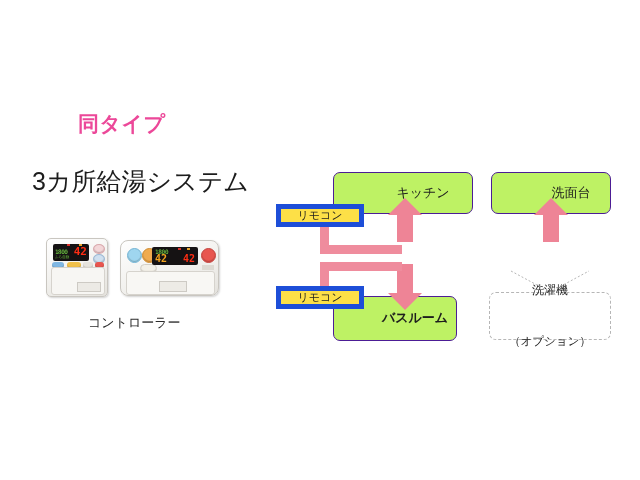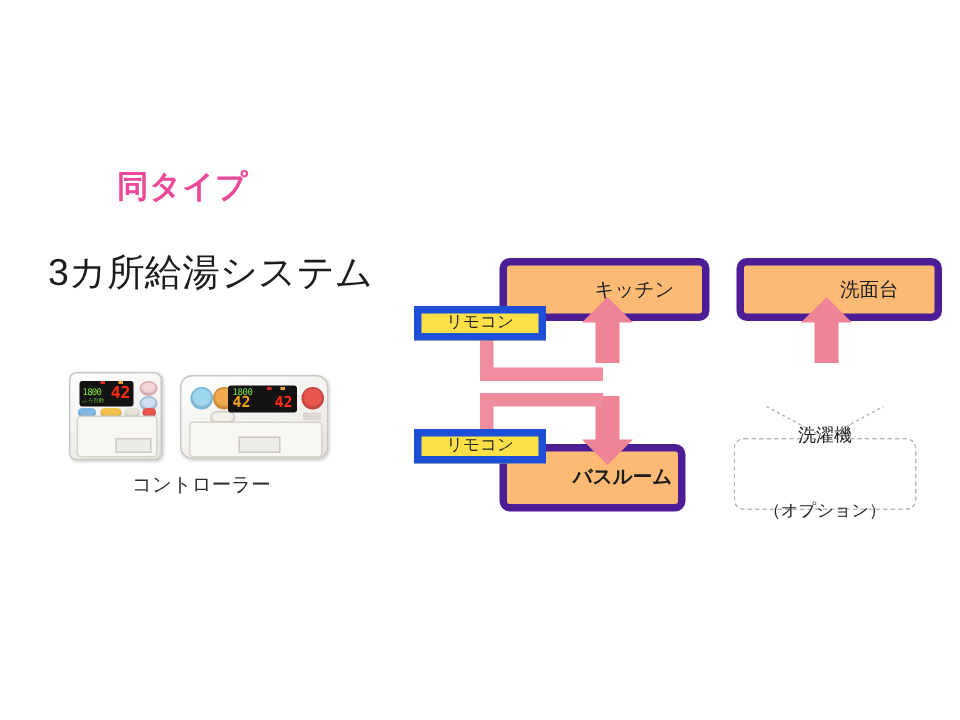--- a/index.html
+++ b/index.html
@@ -39,21 +39,21 @@
     font-size: 25px;
     font-weight: normal;
     color: #1c1c1c;
     white-space: nowrap;
   }
 
   
   .controllers {
     position: absolute;
     left: 36px;
-    top: 246px;
+    top: 236px;
     width: 220px;
     height: 62px;
   }
   .remote {
     position: absolute;
     background: linear-gradient(160deg, #fefefe 0%, #f2f1ee 55%, #e4e2dd 100%);
     border: 1px solid #c9c6c0;
     box-shadow: 1px 1px 2px rgba(0,0,0,0.18);
   }
   
@@ -250,27 +250,27 @@
     box-sizing: border-box;
     display: flex;
     align-items: center;
     justify-content: center;
     font-size: 13px;
     color: #1d1d1d;
     text-align: center;
     line-height: 1.25;
   }
   .room {
-    background: #fdba74;
-    border: 5px solid #4c1d95;
+    background: #bef264;
+    border: 1px solid #4c1d95;
     border-radius: 7px;
     padding-left: 40px;
   }
   .box-kitchen { left: 57px; top: 8px; width: 140px; height: 42px; }
-  .box-washstand { left: 215px; top: 8px; width: 137px; height: 42px; }
+  .box-washstand { left: 215px; top: 8px; width: 120px; height: 42px; }
   .box-bathroom { left: 57px; top: 132px; width: 124px; height: 45px; font-weight: bold; }
   .heater {
     left: 122px; top: 70px; width: 190px; height: 38px;
     background: #fbdfbf;
     border: 1px solid #e7b679;
     border-radius: 6px;
     font-size: 13px;
     z-index: 4;
   }
   .remote-box {

